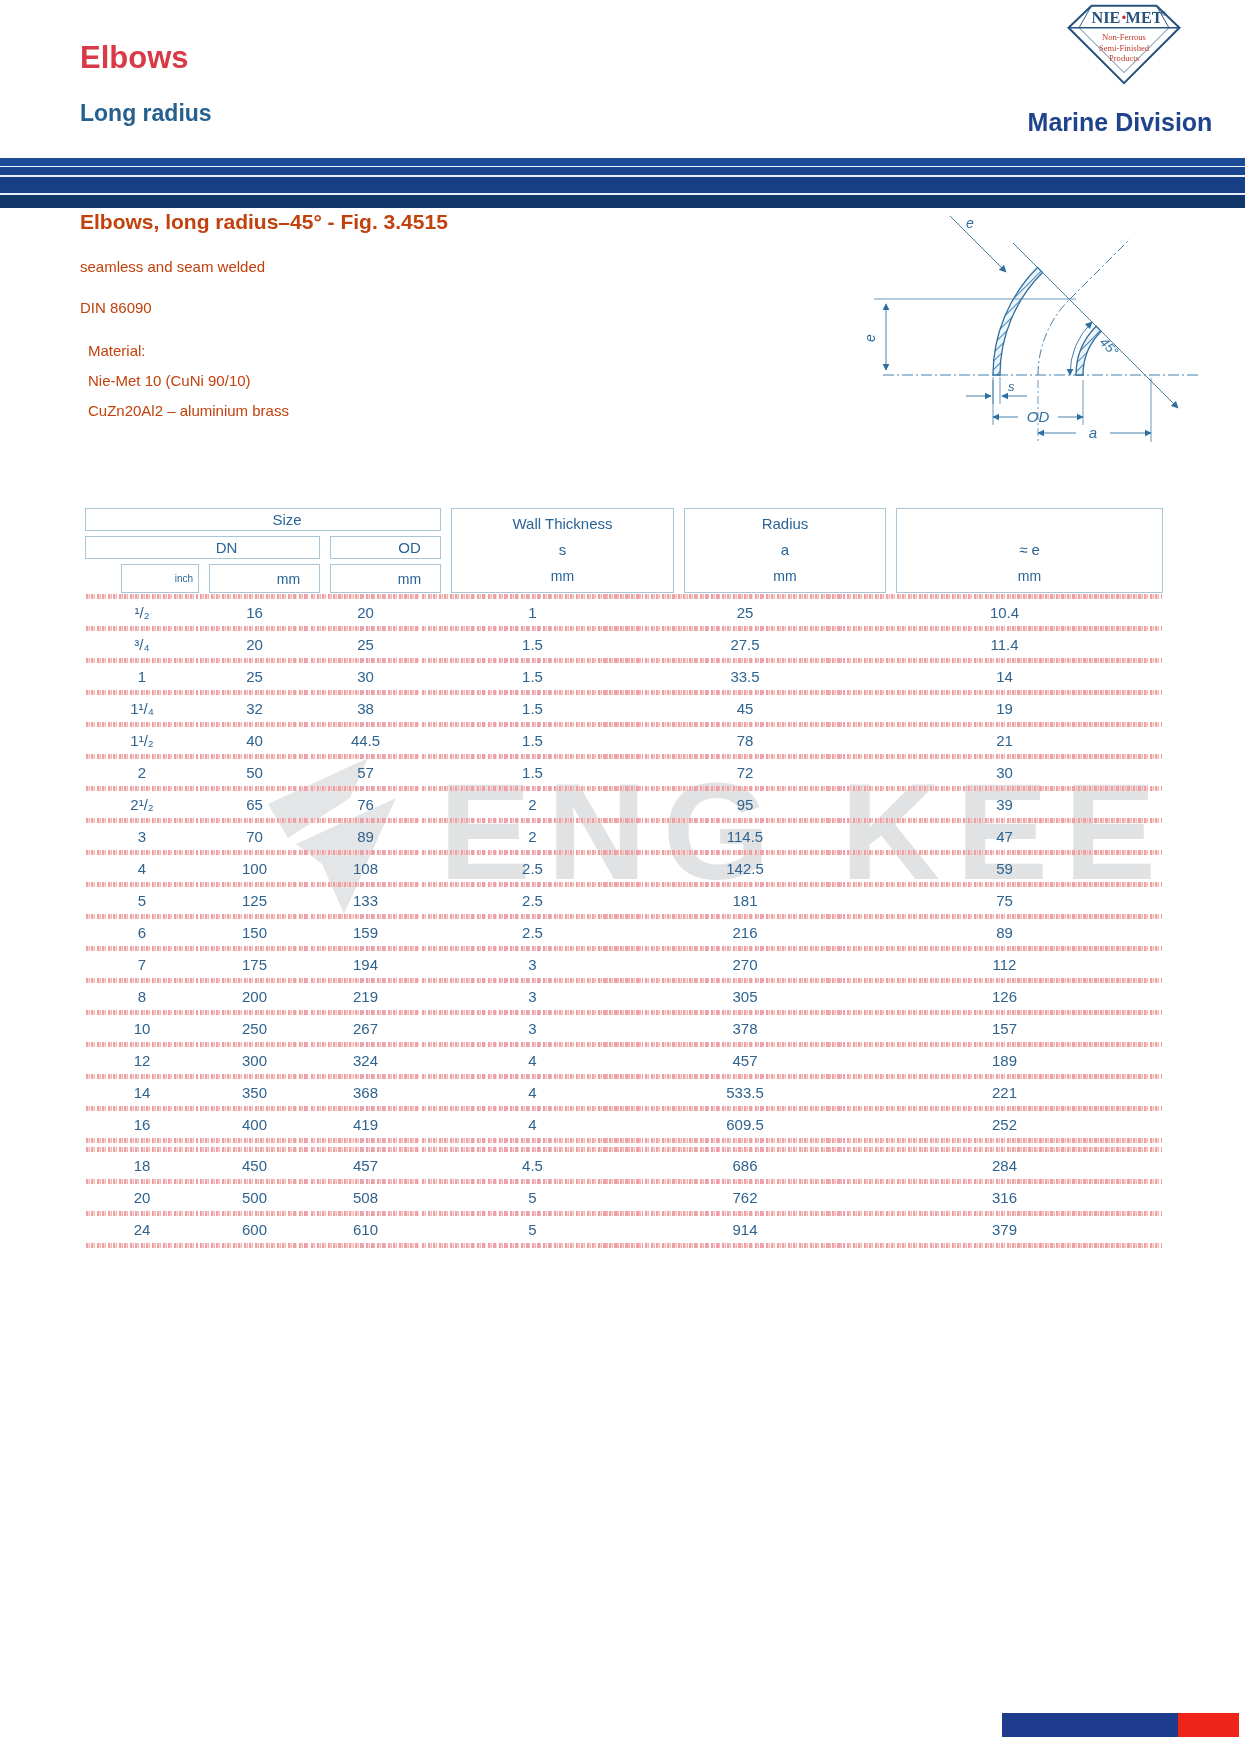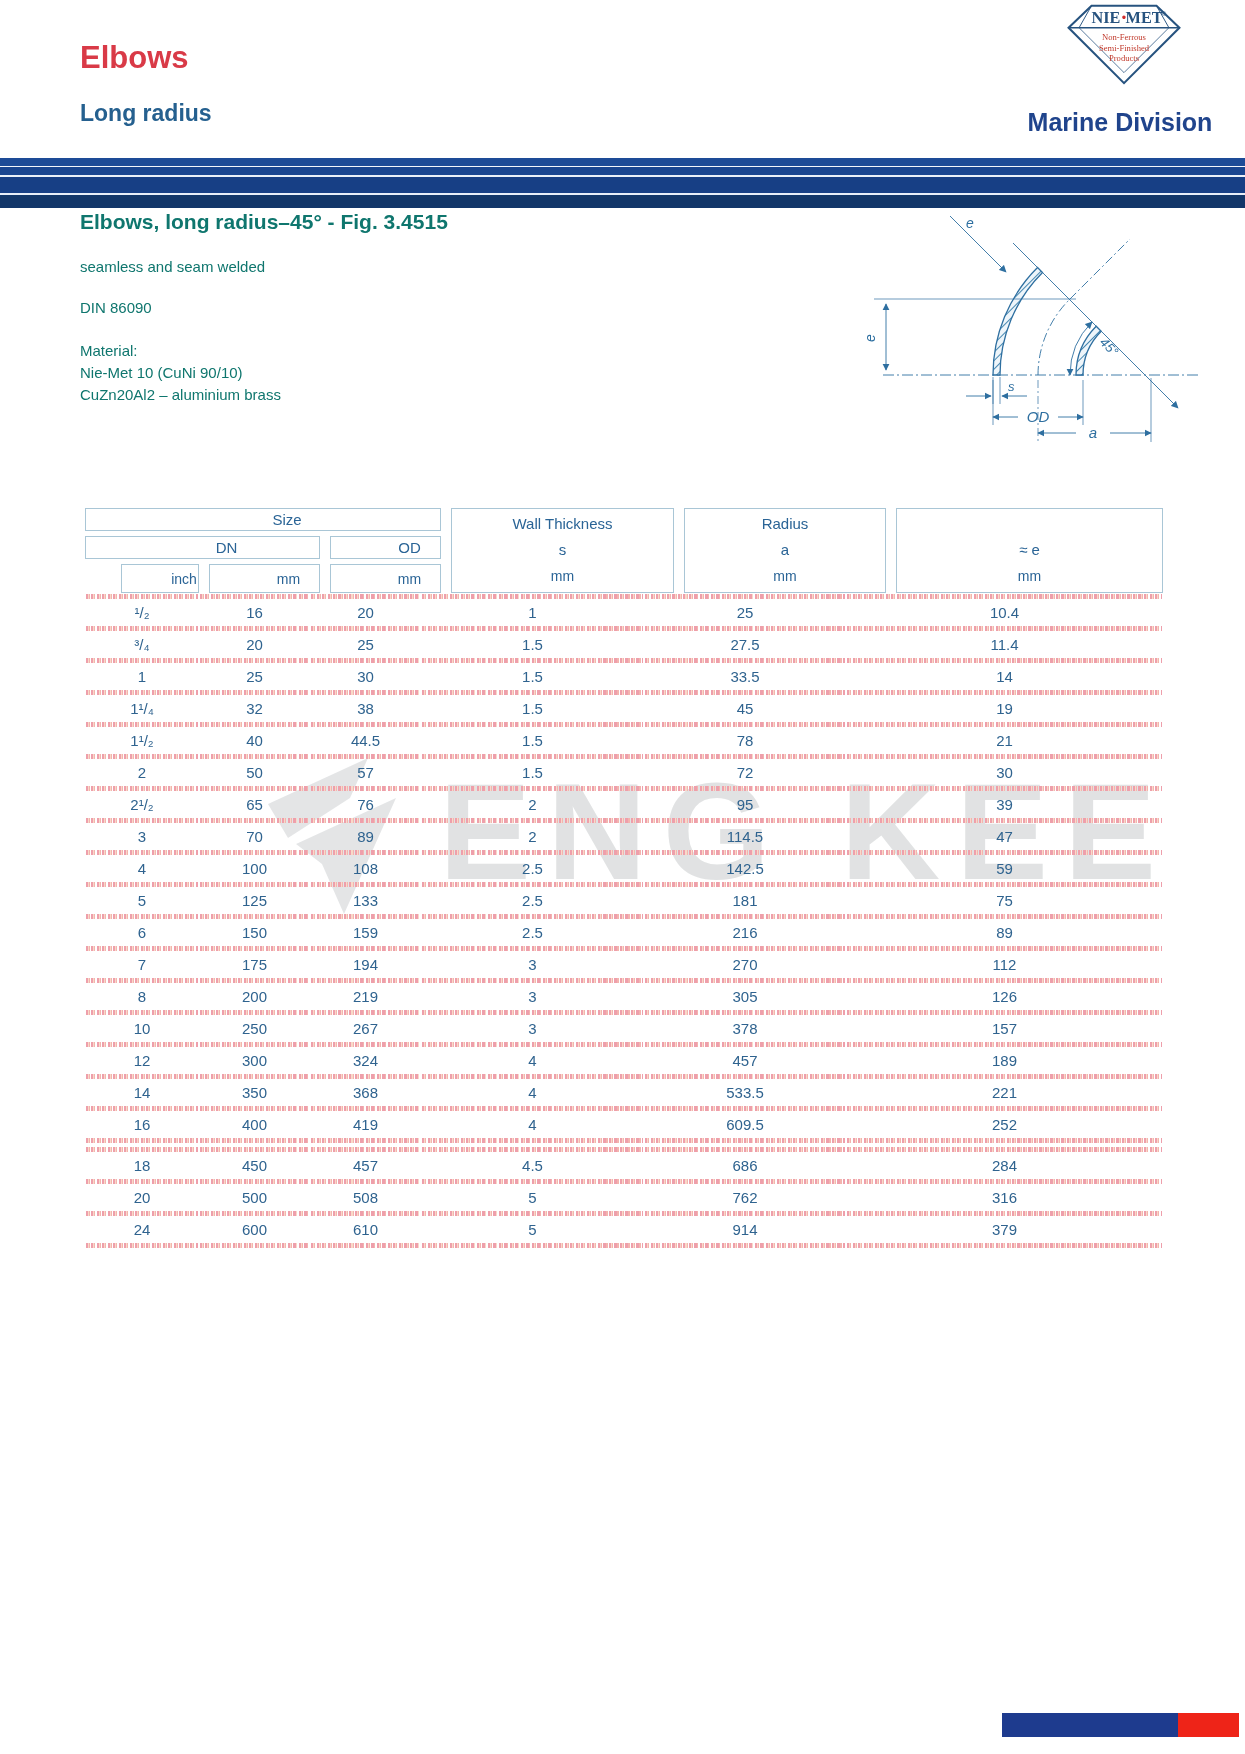--- a/index.html
+++ b/index.html
@@ -18,38 +18,38 @@
     background:linear-gradient(to bottom,
       #1d4b97 0px,#1d4b97 8px,
       #f2f6fb 8px,#f2f6fb 9.5px,
       #1a4690 9.5px,#1a4690 17.5px,
       #eaf1f9 17.5px,#eaf1f9 19px,
       #173f85 19px,#173f85 35.5px,
       #e7eef8 35.5px,#e7eef8 37px,
       #123669 37px,#123669 50px);}
 
   
-  .intro{position:absolute;left:80px;top:210px;color:#0f766e;}
+  .intro{position:absolute;left:80px;top:210px;color:#c2410c;}
   .intro .title{font-size:21px;font-weight:bold;margin:0 0 24px 0;}
   .intro .line{font-size:15px;margin:0 0 24px 0;}
-  .intro .mat{font-size:15px;line-height:22px;margin:0;}
+  .intro .mat{font-size:15px;line-height:22px;margin:8px;}
 
   
   .diagram{position:absolute;left:848px;top:192px;width:392px;height:266px;}
 
   
   .elbow-table{position:absolute;left:85px;top:508px;width:1078px;}
   .t-head{display:grid;grid-template-columns:114px 111px 111px 223px 202px 1fr;
           column-gap:10px;grid-template-rows:23px 23px 29px;row-gap:5px;}
   .hbox{border:1px solid #a9c6d6;display:flex;align-items:center;justify-content:center;
         color:#2a6496;font-size:15px;box-sizing:border-box;padding-left:48px;}
   .h-size{grid-column:1/4;grid-row:1;}
   .h-dn{grid-column:1/3;grid-row:2;}
   .h-od{grid-column:3/4;grid-row:2;}
-  .h-u1{grid-column:1;grid-row:3;font-size:14px;margin-left:36px;}
+  .h-u1{grid-column:1;grid-row:3;font-size:10px;margin-left:36px;}
   .h-u2{grid-column:2;grid-row:3;font-size:14px;}
   .h-u3{grid-column:3;grid-row:3;font-size:14px;}
   .tall{grid-row:1/4;flex-direction:column;justify-content:space-between;padding:2px 0 4px 0;}
   .tall .sl{height:25px;display:flex;align-items:center;justify-content:center;}
   .tall .sl.u{font-size:14px;}
   .h-wall{grid-column:4;} .h-rad{grid-column:5;} .h-e{grid-column:6;}
 
   .sec-label{font-size:15px;color:#2a6496;margin:12px 0 8px 2px;}
   .sec-label.second{margin-top:30px;}
 

